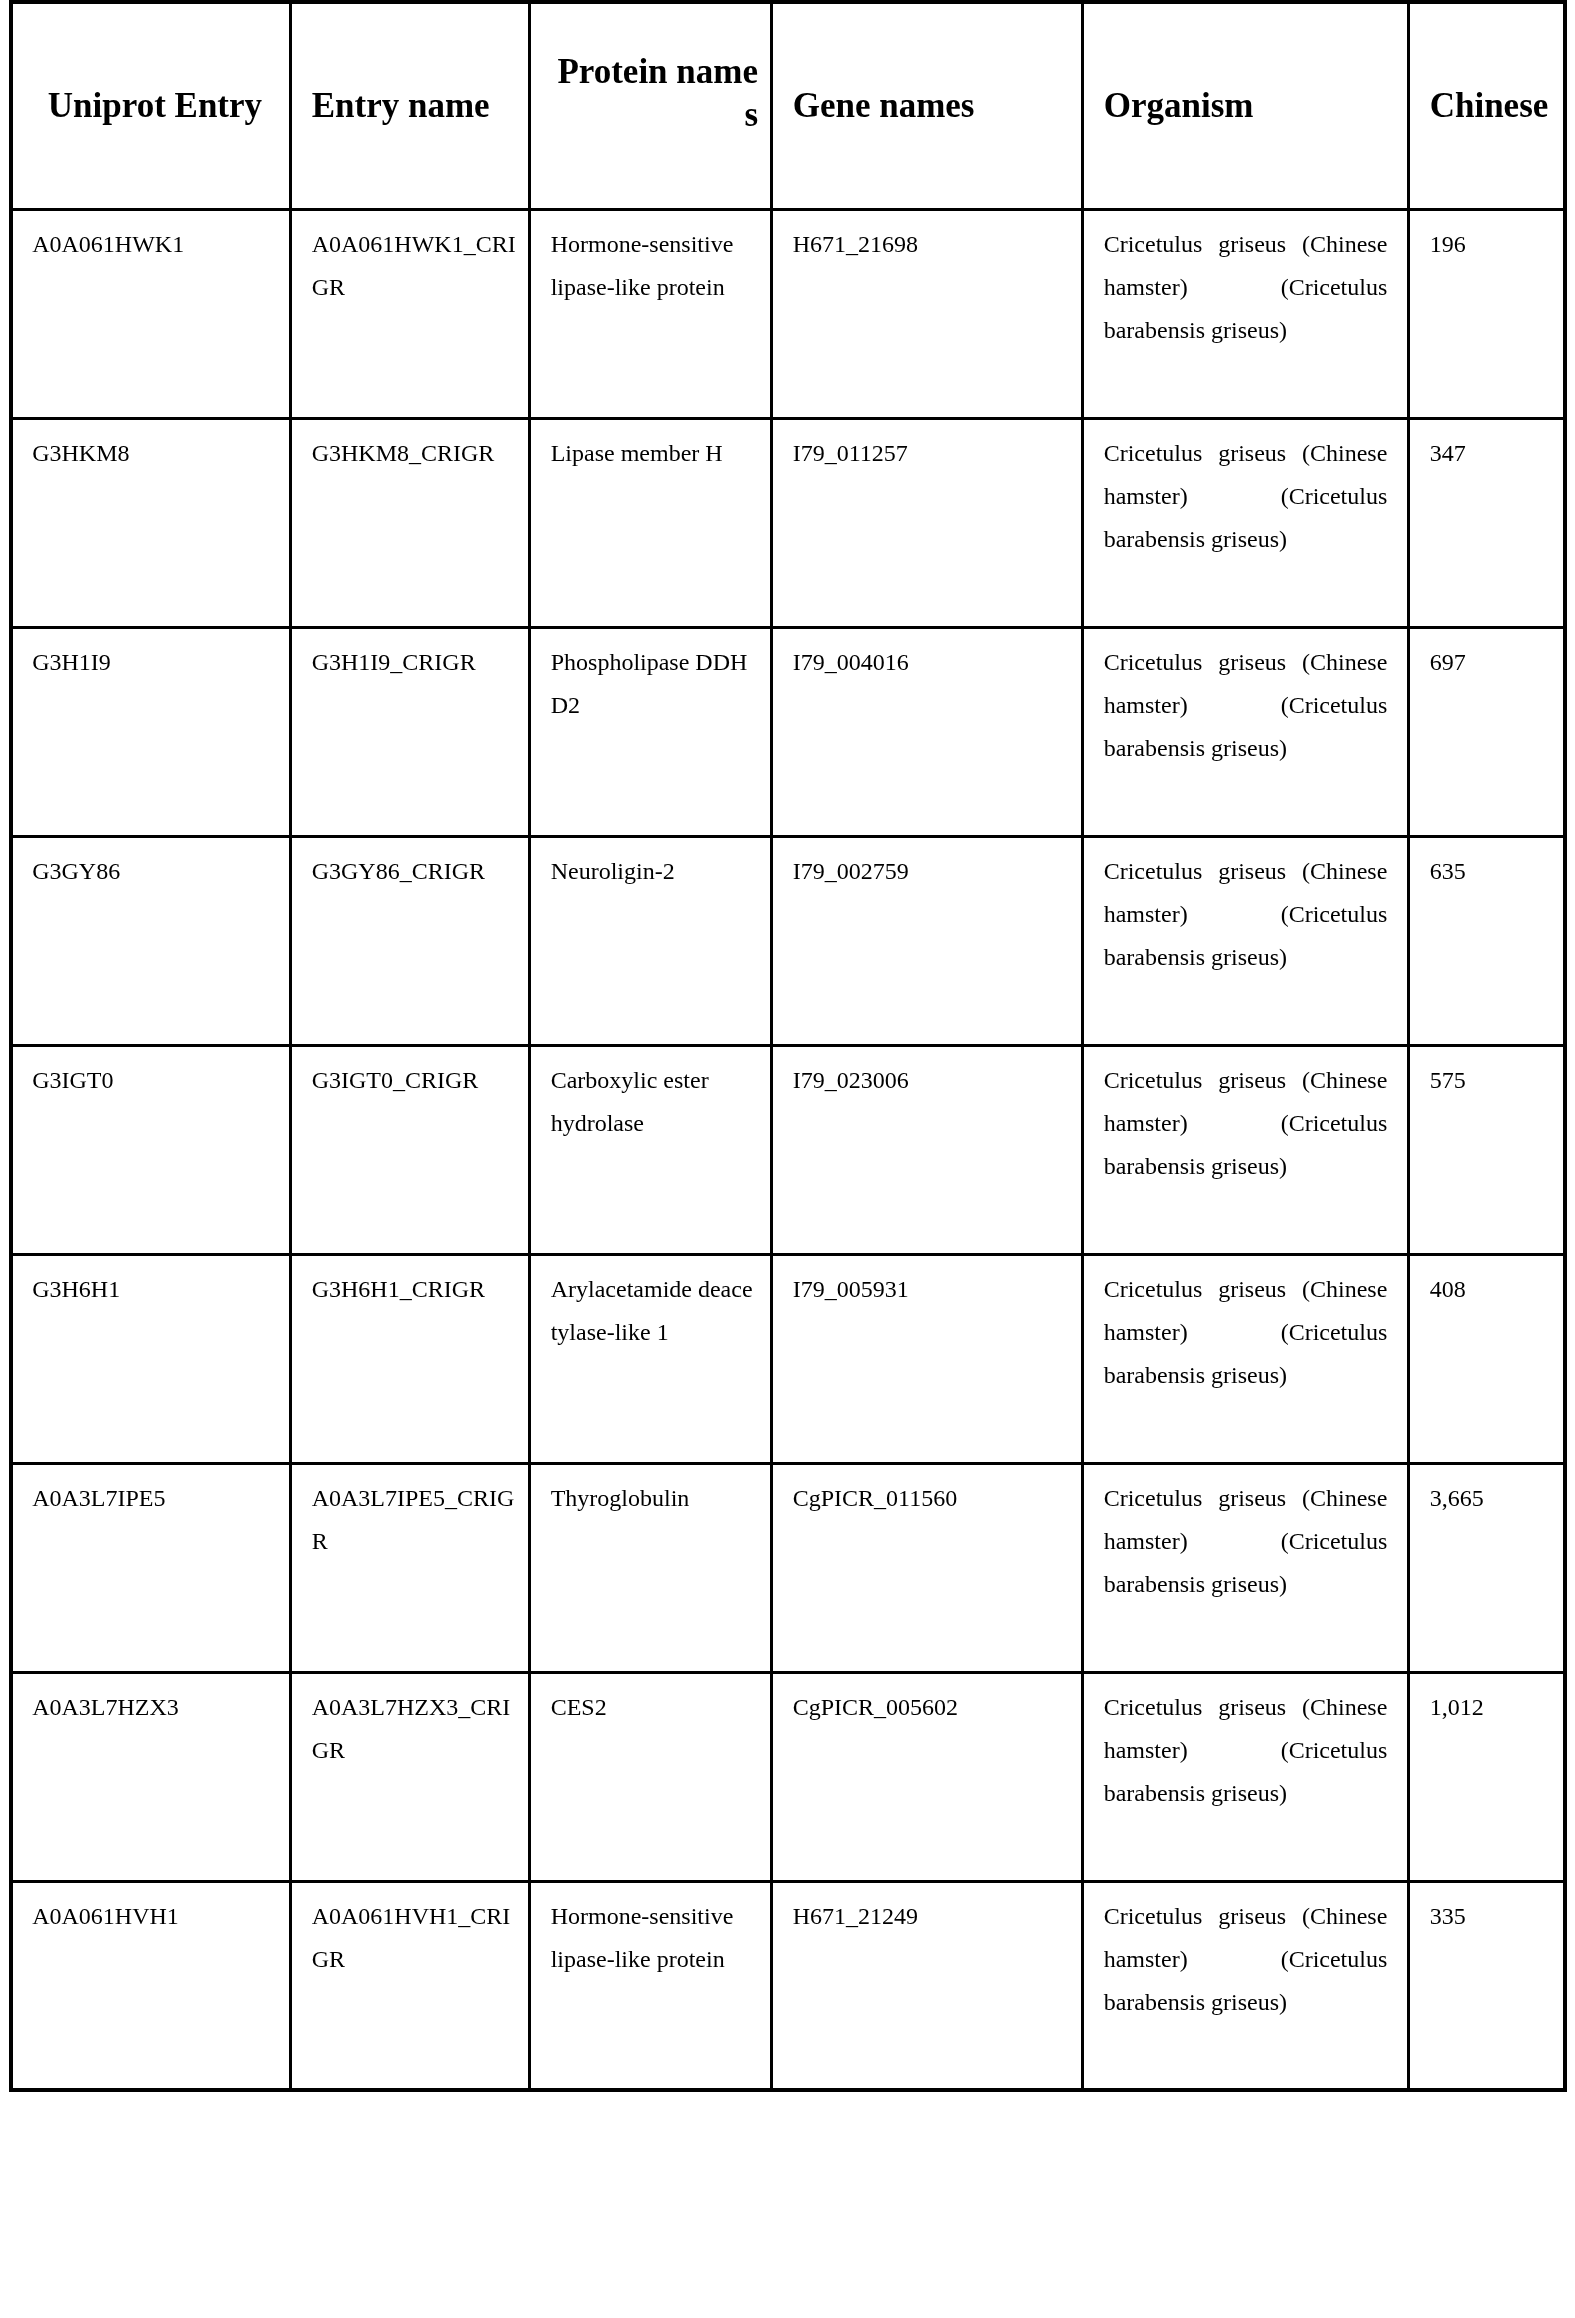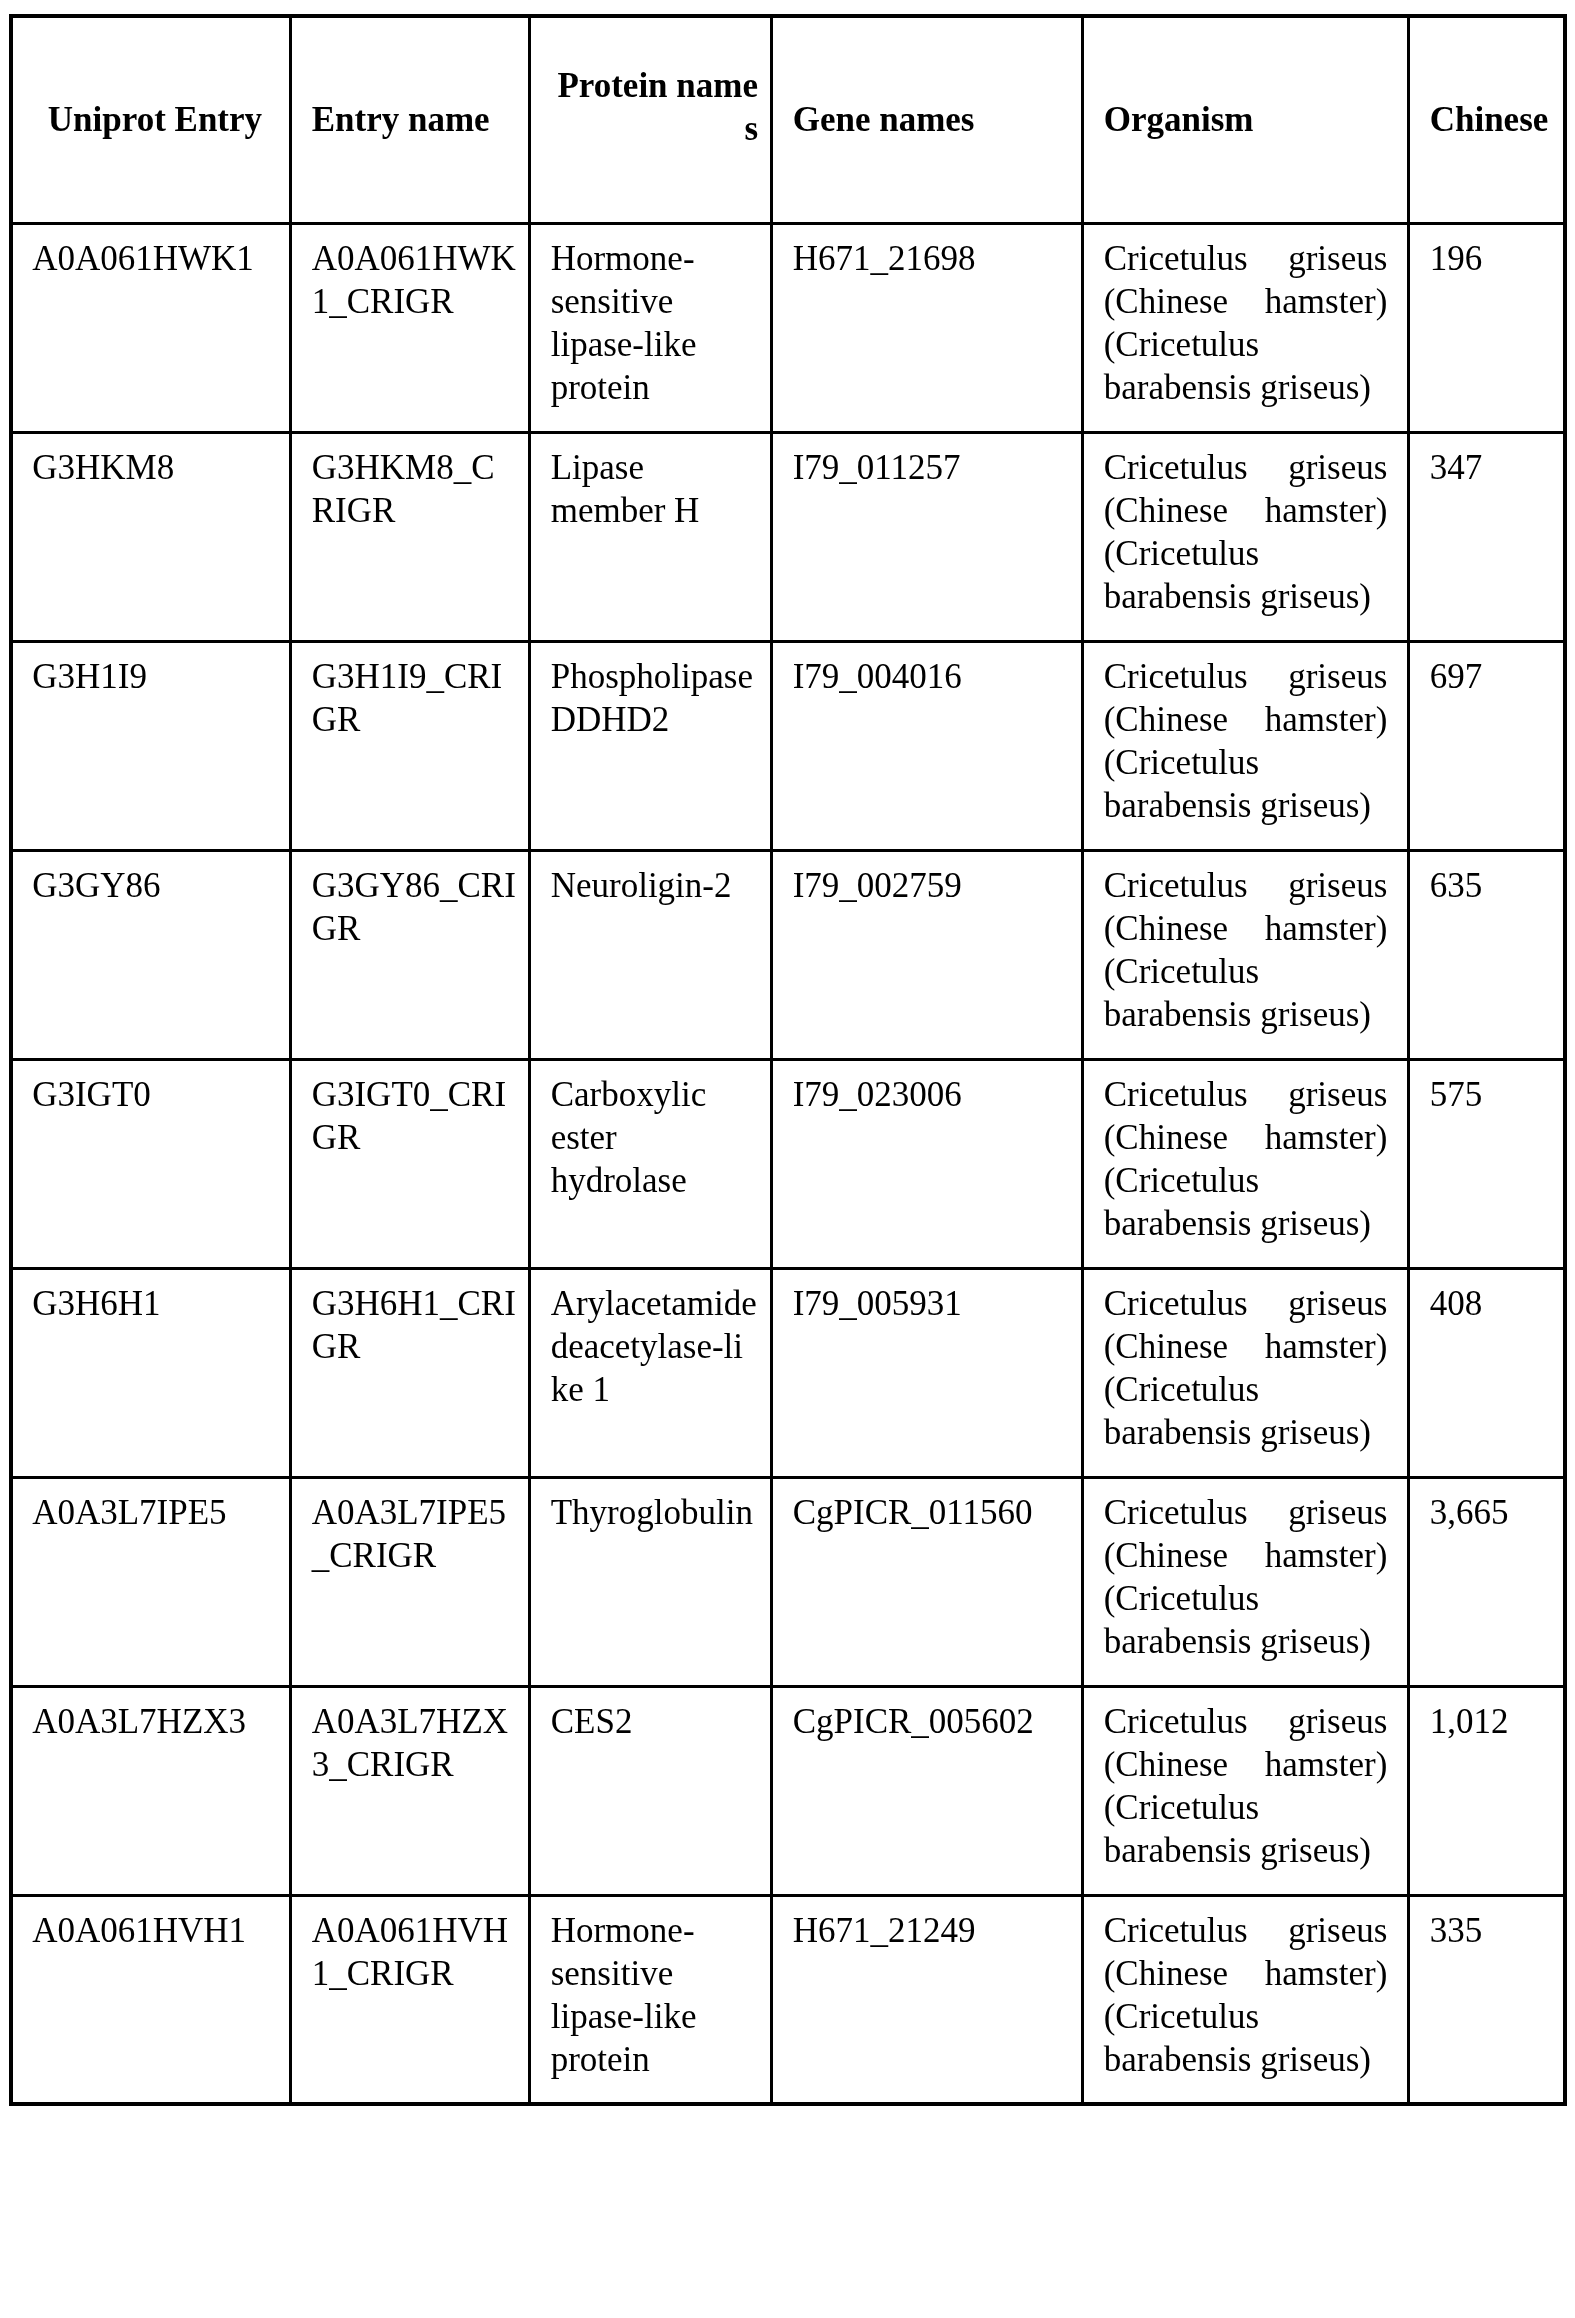--- a/index.html
+++ b/index.html
@@ -11,21 +11,21 @@
       width: 1576px;
       height: 2319px;
       position: relative;
       overflow: hidden;
       font-family: "Liberation Serif", "DejaVu Serif", serif;
       color: #000000;
     }
     table.uniprot {
       position: absolute;
       left: 8.8px;
-      top: 14px;
+      top: 0;
       width: 1554px;
       border-collapse: collapse;
       table-layout: fixed;
       border: 4.4px solid #000;
     }
     table.uniprot col.c1 { width: 280px; }
     table.uniprot col.c2 { width: 239px; }
     table.uniprot col.c3 { width: 242px; }
     table.uniprot col.c4 { width: 311px; }
     table.uniprot col.c5 { width: 326px; }
@@ -46,21 +46,21 @@
       font-size: 35px;
       line-height: 43px;
       text-align: left;
       vertical-align: middle;
       padding: 0 12.3px 0 19.4px;
     }
     table.uniprot th.h1 { padding-left: 35px; }
     table.uniprot th.h-pn { vertical-align: middle; padding-bottom: 26.4px; text-align: right; }
 
     table.uniprot td {
-      font-size: 35px;
+      font-size: 24px;
       line-height: 43px;
       vertical-align: top;
       padding: 12.3px 12.3px 0 19.4px;
     }
     table.uniprot td.entry { padding-left: 19.4px; }
     table.uniprot td.organism {
       text-align: justify;
       word-break: normal;
       padding-right: 20px;
     }

